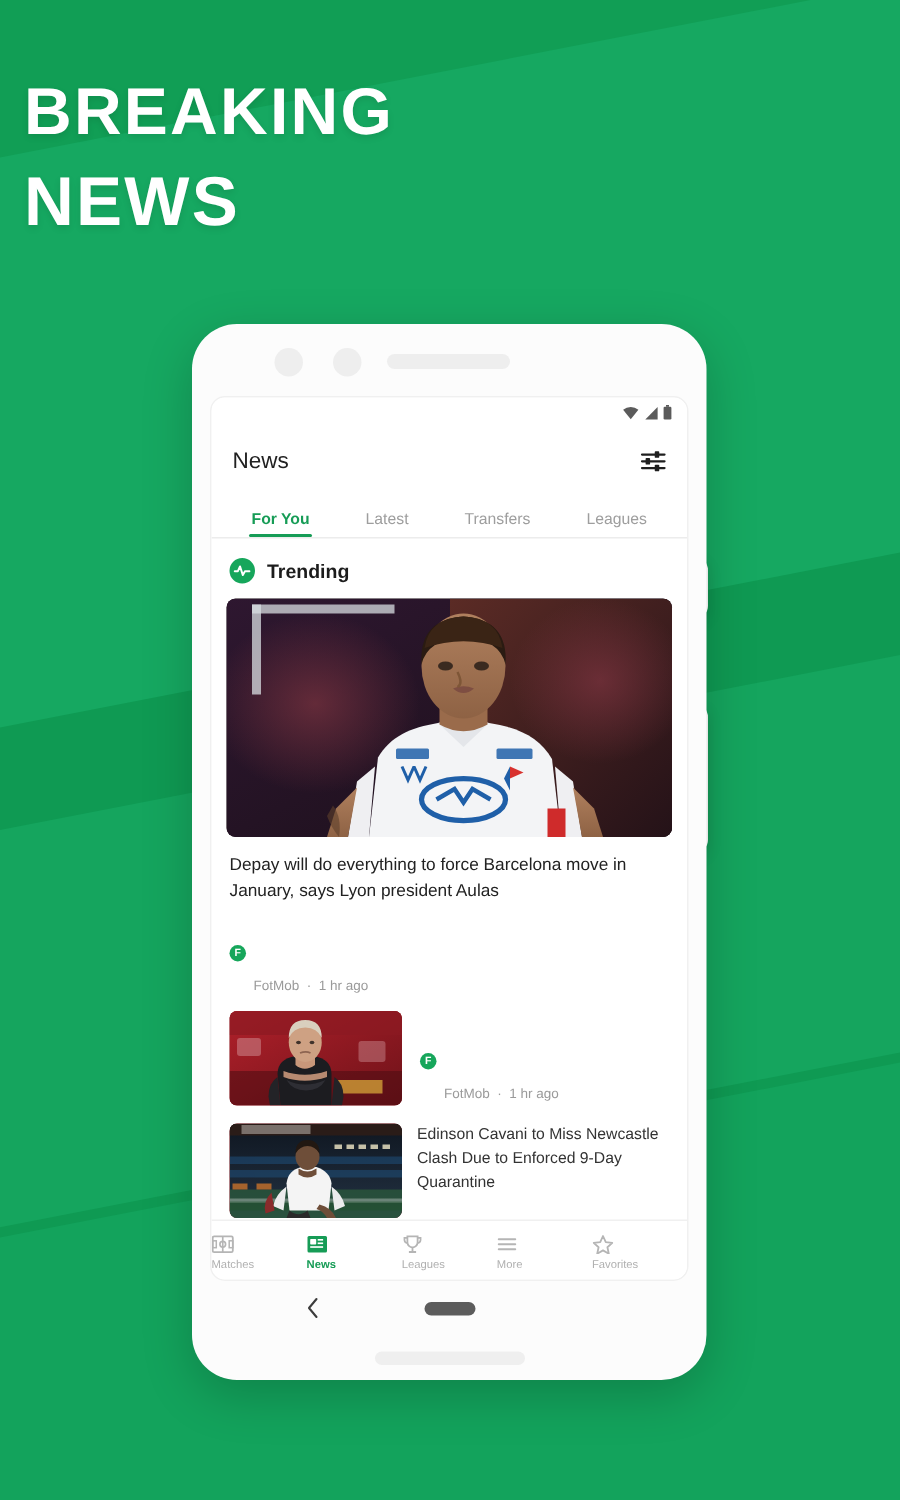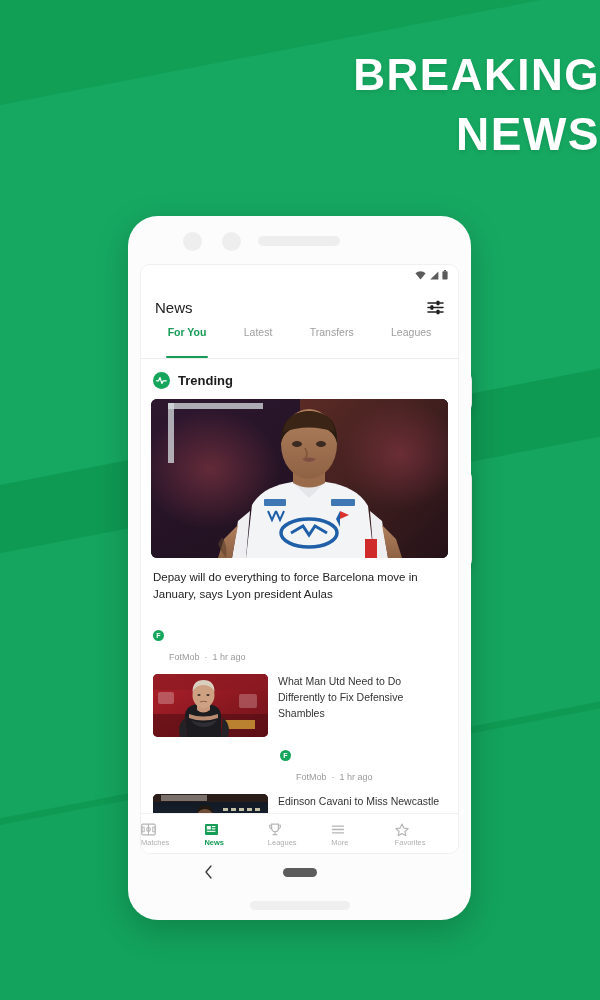--- a/index.html
+++ b/index.html
@@ -15,22 +15,22 @@
   #backdrop { position:absolute; inset:0; background:#12a054; overflow:hidden; }
   #backdrop .band { position:absolute; transform-origin:0 0; }
   .band.b1 { left:-30%; top:-34%; width:180%; height:48%; background:#119e55; transform:rotate(-11deg); }
   .band.b2 { left:-30%; top:14%; width:180%; height:40%; background:#16a861; transform:rotate(-11deg); }
   .band.b3 { left:-30%; top:52%; width:180%; height:42%; background:#0f9a53; transform:rotate(-11deg); }
   .band.b4 { left:-30%; top:86%; width:180%; height:44%; background:#13a35c; transform:rotate(-11deg); }
   .band.b5 { left:-40%; top:60%; width:200%; height:26%; background:#15a55e; transform:rotate(-11deg); }
 
   
   #headline {
-    position:absolute; left:0; right:0; top:52px;
-    text-align:right; color:#ffffff; z-index:5;
+    position:absolute; left:16px; right:0; top:52px;
+    text-align:left; color:#ffffff; z-index:5;
     text-shadow:0 2px 5px rgba(0,0,0,.10);
   }
   #headline .l1 {
     display:block; font-size:44px; font-weight:bold;
     letter-spacing:1.5px; line-height:1.05;
   }
   #headline .l2 {
     display:block; font-size:46px; font-weight:bold;
     letter-spacing:1.5px; line-height:1.05; margin-top:12px;
   }
@@ -87,21 +87,21 @@
   #filter-btn { cursor:pointer; line-height:0; }
 
   
   #tabs {
     height:30px; flex:0 0 30px; display:flex; align-items:flex-end;
     padding:0 8px; background:#ffffff;
     border-bottom:1px solid #ececec; position:relative;
   }
   .tab {
     flex:1 1 auto; text-align:center; font-size:10.5px; color:#9e9e9e;
-    padding-bottom:20px; cursor:pointer; position:relative;
+    padding-bottom:6px; cursor:pointer; position:relative;
   }
   .tab.active { color:#169c56; font-weight:bold; }
   .tab.active::after {
     content:""; position:absolute; left:50%; transform:translateX(-50%);
     bottom:0; width:42px; height:2.5px; background:#169c56; border-radius:2px;
   }
 
   
   #feed { flex:1 1 auto; background:#ffffff; overflow:hidden; padding:0 10px; }
 
@@ -328,21 +328,20 @@
             <path d="M44 30 L44 36 q6 5 13 0 L57 30 Z" fill="#c9977a"></path>
             <ellipse cx="50.5" cy="21" rx="11" ry="13" fill="#ceA183"></ellipse>
             <path d="M39.5 18 q0 -12 11 -12 q11 0 11 12 q-3 -7 -11 -7 q-8 0 -11 7 z" fill="#d9cfbe"></path>
             <ellipse cx="46" cy="21" rx="1.6" ry="1.1" fill="#40332b"></ellipse>
             <ellipse cx="55" cy="21" rx="1.6" ry="1.1" fill="#40332b"></ellipse>
             <path d="M47 28 q4 -1.5 7 0" stroke="#8d6451" stroke-width="1.2" fill="none"></path>
             <path d="M36 40 q14 5 29 0 l0 4 q-15 5 -29 0 z" fill="#c9977a" opacity=".9"></path>
           </svg>
         </div>
         <div class="meta">
-          <div class="ltitle">What Man Utd Need to Do Differently to Fix Defensive Shambles</div>
           <div class="byline">
             <span class="src-icon">F</span>
             <span class="src-text">FotMob</span>
             <span class="src-text">·</span>
             <span class="src-text">1 hr ago</span>
           </div>
         </div>
       </div>
 
       <div class="list-item">

